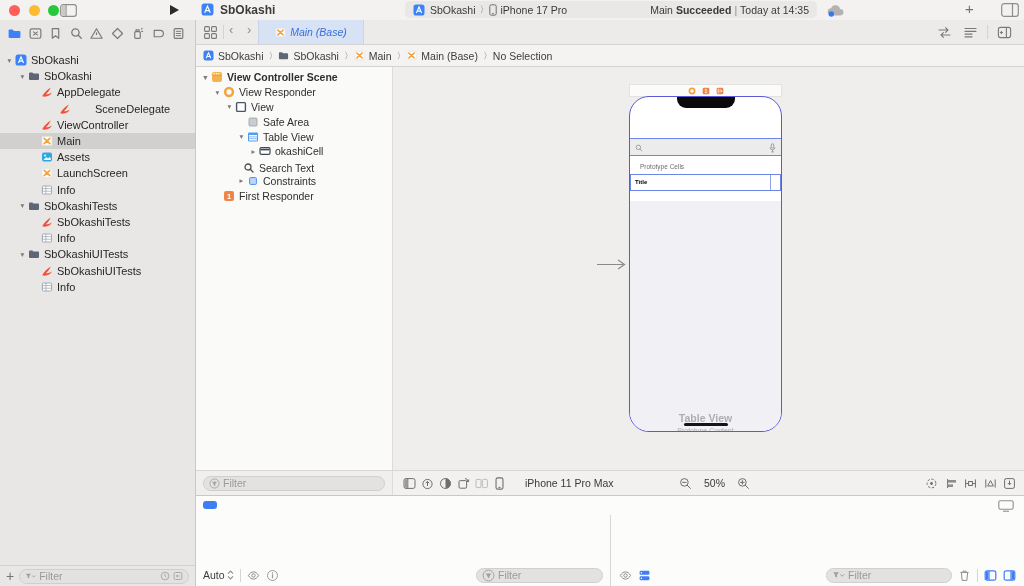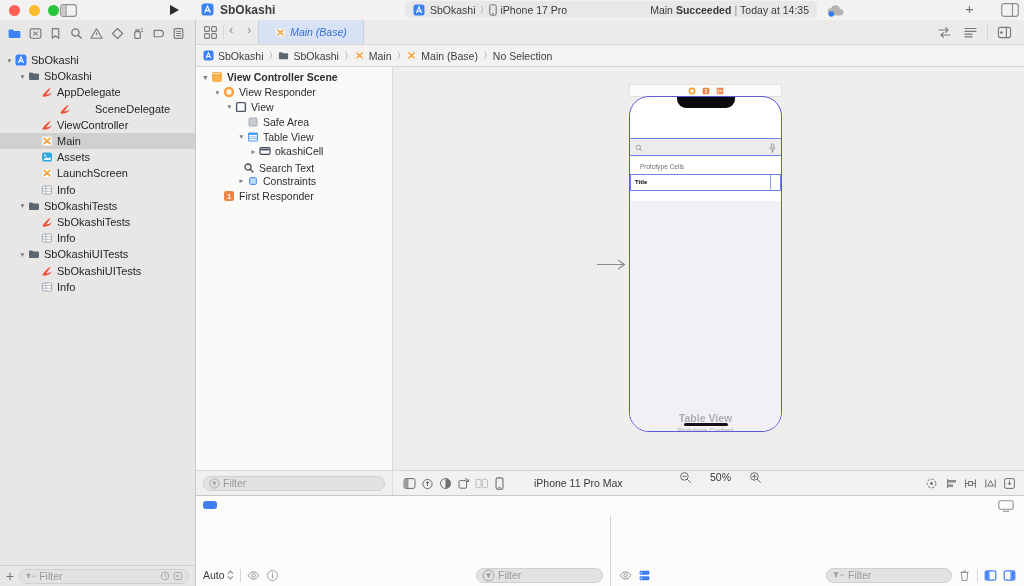--- a/index.html
+++ b/index.html
@@ -83,22 +83,22 @@
   .tv-gray{position:absolute;left:0;top:104px;right:0;bottom:0;background:#f0f0f5;}
   .tv-label{position:absolute;left:0;right:0;top:211px;text-align:center;font-size:10.5px;color:#aeaeb2;font-weight:bold;}
   .tv-sub{position:absolute;left:0;right:0;top:226px;text-align:center;font-size:7px;color:#aeaeb2;}
   .home-ind{position:absolute;left:50%;bottom:5px;transform:translateX(-50%);width:44px;height:3.5px;background:#141414;border-radius:2px;}
   .entry-arrow{position:absolute;left:203px;top:191px;width:33px;height:13px;}
 
   
   .canvas-bottom{position:absolute;left:392px;top:470px;right:0;height:25px;background:#f2f1f0;border-top:1px solid #d8d7d6;border-left:1px solid #dcdbda;box-sizing:border-box;}
   .cb-left{position:absolute;left:10px;top:0;height:24px;display:flex;align-items:center;gap:5px;}
   .cb-left .icon{width:13px;height:13px;}
-  .cb-devname{font-size:10.5px;color:#3a3a39;margin-left:23px;white-space:nowrap;}
-  .cb-zoom{position:absolute;left:286px;top:0;height:24px;display:flex;align-items:flex-start;gap:18px;font-size:10.5px;color:#3a3a39;}
+  .cb-devname{font-size:10.5px;color:#3a3a39;margin-left:14px;white-space:nowrap;}
+  .cb-zoom{position:absolute;left:286px;top:0;height:24px;display:flex;align-items:center;gap:12px;font-size:10.5px;color:#3a3a39;}
   .cb-zoom .icon{width:13px;height:13px;}
   .cb-right{position:absolute;right:8px;top:0;height:24px;display:flex;align-items:center;gap:6.5px;}
   .cb-right .icon{width:13px;height:13px;}
 
   
   .debug{position:absolute;left:196px;top:495px;right:0;bottom:0;background:#fcfcfb;border-top:1px solid #c9c8c7;box-sizing:border-box;}
   .debug-pill{position:absolute;left:7px;top:5px;width:14px;height:8px;border-radius:3px;background:#3f7df5;}
   .debug-display{position:absolute;right:10px;top:4px;width:16px;height:12px;}
   .debug-vdiv{position:absolute;left:414px;top:19px;bottom:0;width:1px;background:#d8d7d6;}
   .dbot{position:absolute;bottom:0;height:22px;display:flex;align-items:center;box-sizing:border-box;}

